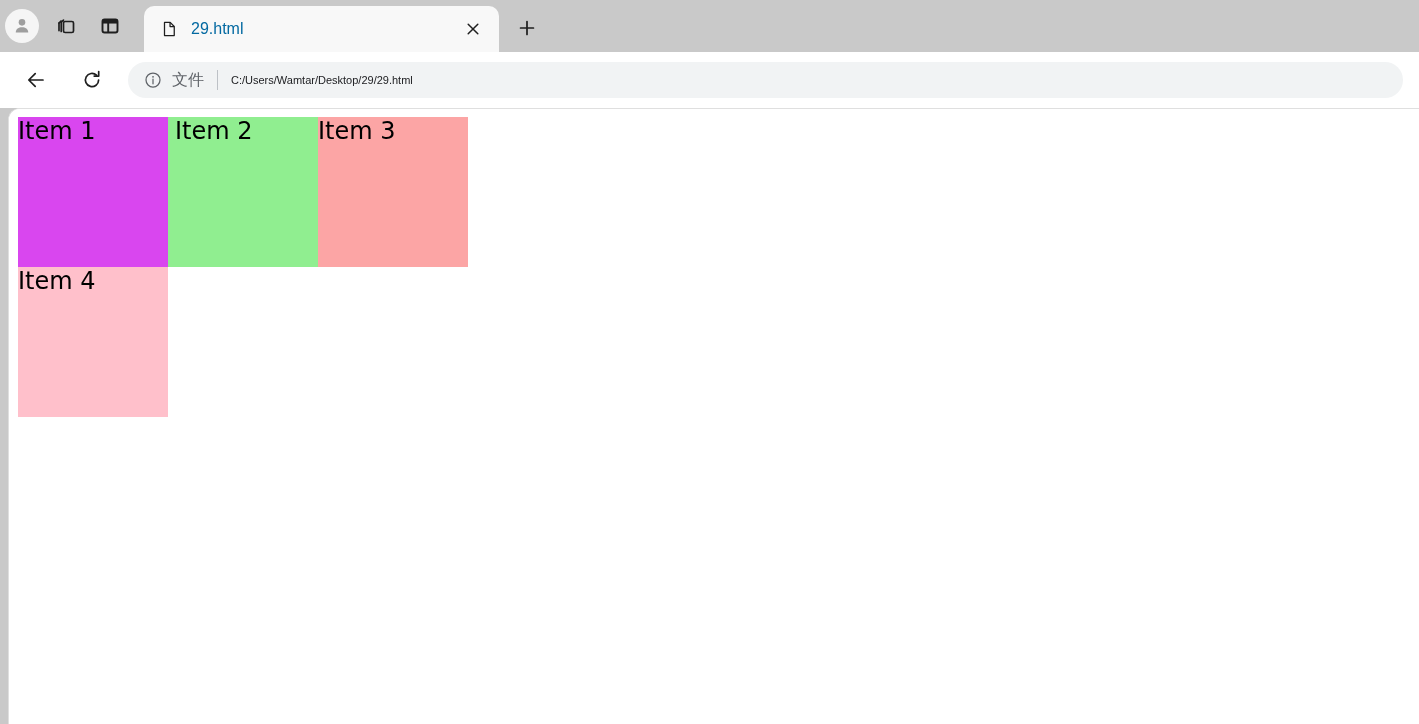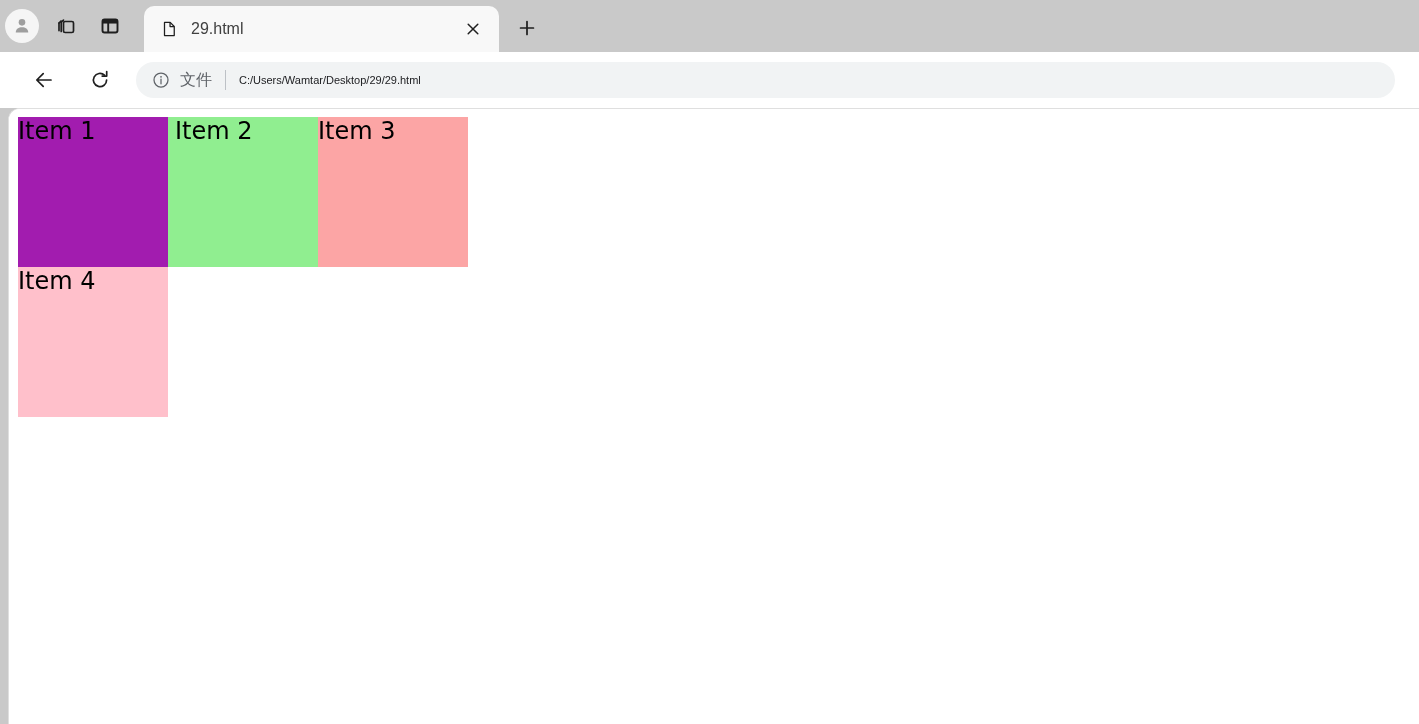--- a/index.html
+++ b/index.html
@@ -72,21 +72,21 @@
     height: 18px;
     flex: none;
     display: flex;
     align-items: center;
     justify-content: center;
   }
 
   .tab-title {
     flex: 1;
     font-size: 16px;
-    color: #404040;
+    color: #0369a1;
     margin-left: 13px;
     white-space: nowrap;
     overflow: hidden;
     text-overflow: ellipsis;
   }
 
   .tab-close {
     width: 28px;
     height: 28px;
     display: flex;
@@ -105,21 +105,21 @@
     margin-left: 8px;
     margin-bottom: 4px;
     flex: none;
   }
 
   .toolbar {
     height: 56px;
     background: #ffffff;
     display: flex;
     align-items: center;
-    padding: 0 16px;
+    padding: 0 8px;
     flex: none;
   }
 
   .nav-btn {
     width: 40px;
     height: 40px;
     display: flex;
     align-items: center;
     justify-content: center;
     margin: 0 8px;
@@ -307,21 +307,21 @@
       <span class="omni-sep"></span>
       <span class="omni-url">C:/Users/Wamtar/Desktop/29/29.html</span>
     </div>
   </div>
 
   <div class="viewport-wrap">
     <div class="viewport">
       <div class="page-body">
 
         <div class="flex-container">
-          <div class="flex-item" style="background: #a21caf;">
+          <div class="flex-item" style="background: #d946ef;">
             <span>Item 1</span>
           </div>
           <div class="flex-item" style="background: rgb(144, 238, 144); padding-left: 7px;">
             <span>Item 2</span>
           </div>
           <div class="flex-item" style="background: #fca5a5;">
             <span>Item 3</span>
           </div>
           <div class="flex-item" style="background: rgb(255, 192, 203);">
             <span>Item 4</span>

